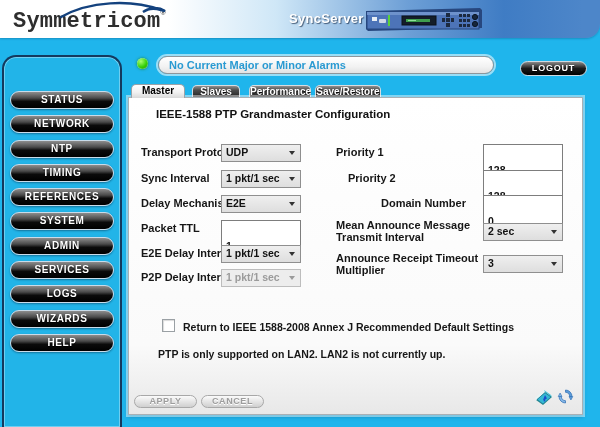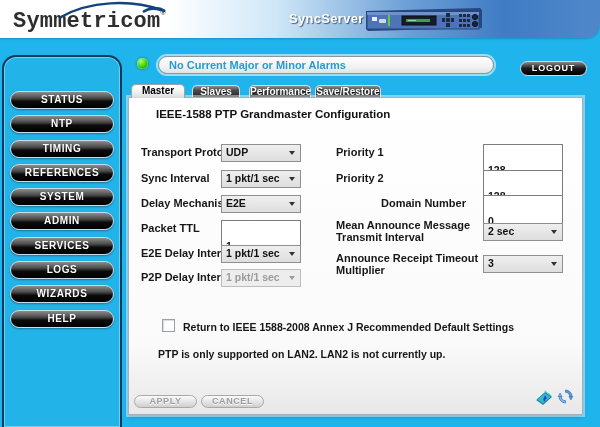--- a/index.html
+++ b/index.html
@@ -166,20 +166,21 @@
         <rect x="101" y="21" width="3" height="3"></rect>
         <rect x="105" y="21" width="3" height="3"></rect>
     </g>
     <circle cx="113" cy="14" r="2.6" fill="#16263c" stroke="#0a1526"></circle>
     <circle cx="113" cy="21" r="2.6" fill="#16263c" stroke="#0a1526"></circle>
   </svg>
 </div>
 
 <div class="sidebar">
   <div class="sb-btn">STATUS</div>
+  <div class="sb-btn">NETWORK</div>
   <div class="sb-btn">NTP</div>
   <div class="sb-btn">TIMING</div>
   <div class="sb-btn">REFERENCES</div>
   <div class="sb-btn">SYSTEM</div>
   <div class="sb-btn">ADMIN</div>
   <div class="sb-btn">SERVICES</div>
   <div class="sb-btn">LOGS</div>
   <div class="sb-btn">WIZARDS</div>
   <div class="sb-btn">HELP</div>
 </div>
@@ -231,21 +232,21 @@
   <div class="dd disabled" style="left:92px; top:171px;">
     <span>1 pkt/1 sec</span>
     <span class="chev"></span>
   </div>
 
   <div class="lbl" style="left:207px; top:48px;">Priority 1</div>
   <div class="t-input" style="left:354px; top:46px;">
     <span>128</span>
   </div>
 
-  <div class="lbl" style="left:207px; top:74px;">Priority 2</div>
+  <div class="lbl" style="left:219px; top:74px;">Priority 2</div>
   <div class="t-input" style="left:354px; top:72px;">
     <span>128</span>
   </div>
 
   <div class="lbl" style="left:207px; top:99px;margin-left:45px;">Domain Number</div>
   <div class="t-input" style="left:354px; top:97px;">
     <span>0</span>
   </div>
 
   <div class="lbl wrap" style="left:207px; top:121px;">Mean Announce Message Transmit Interval</div>

